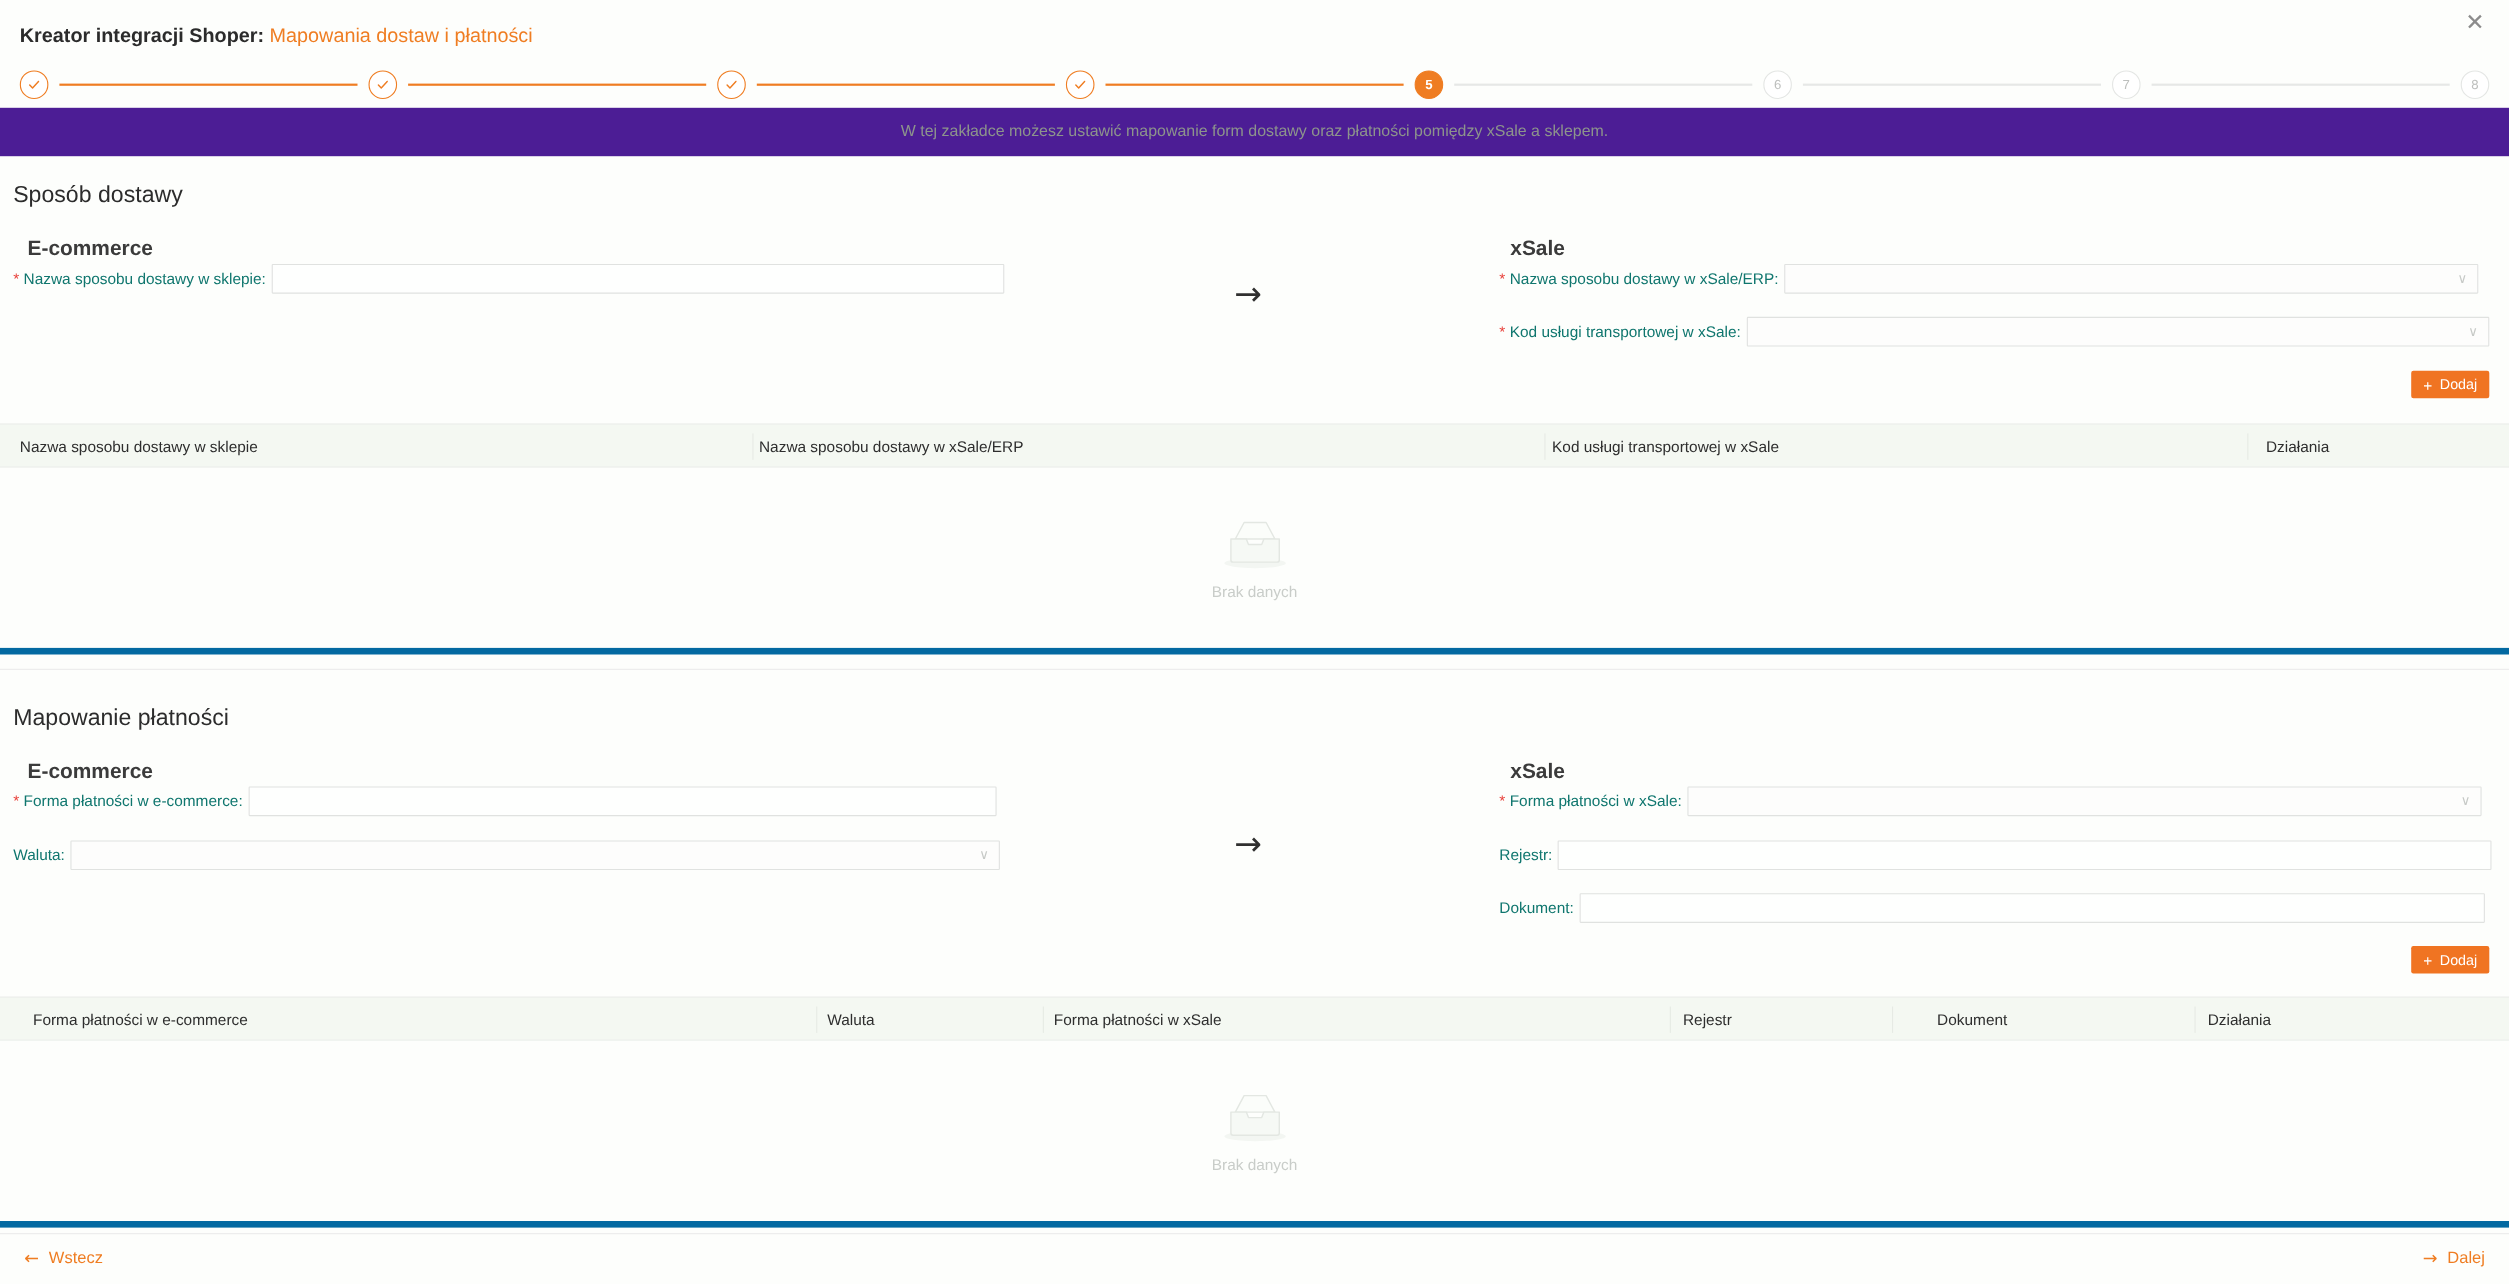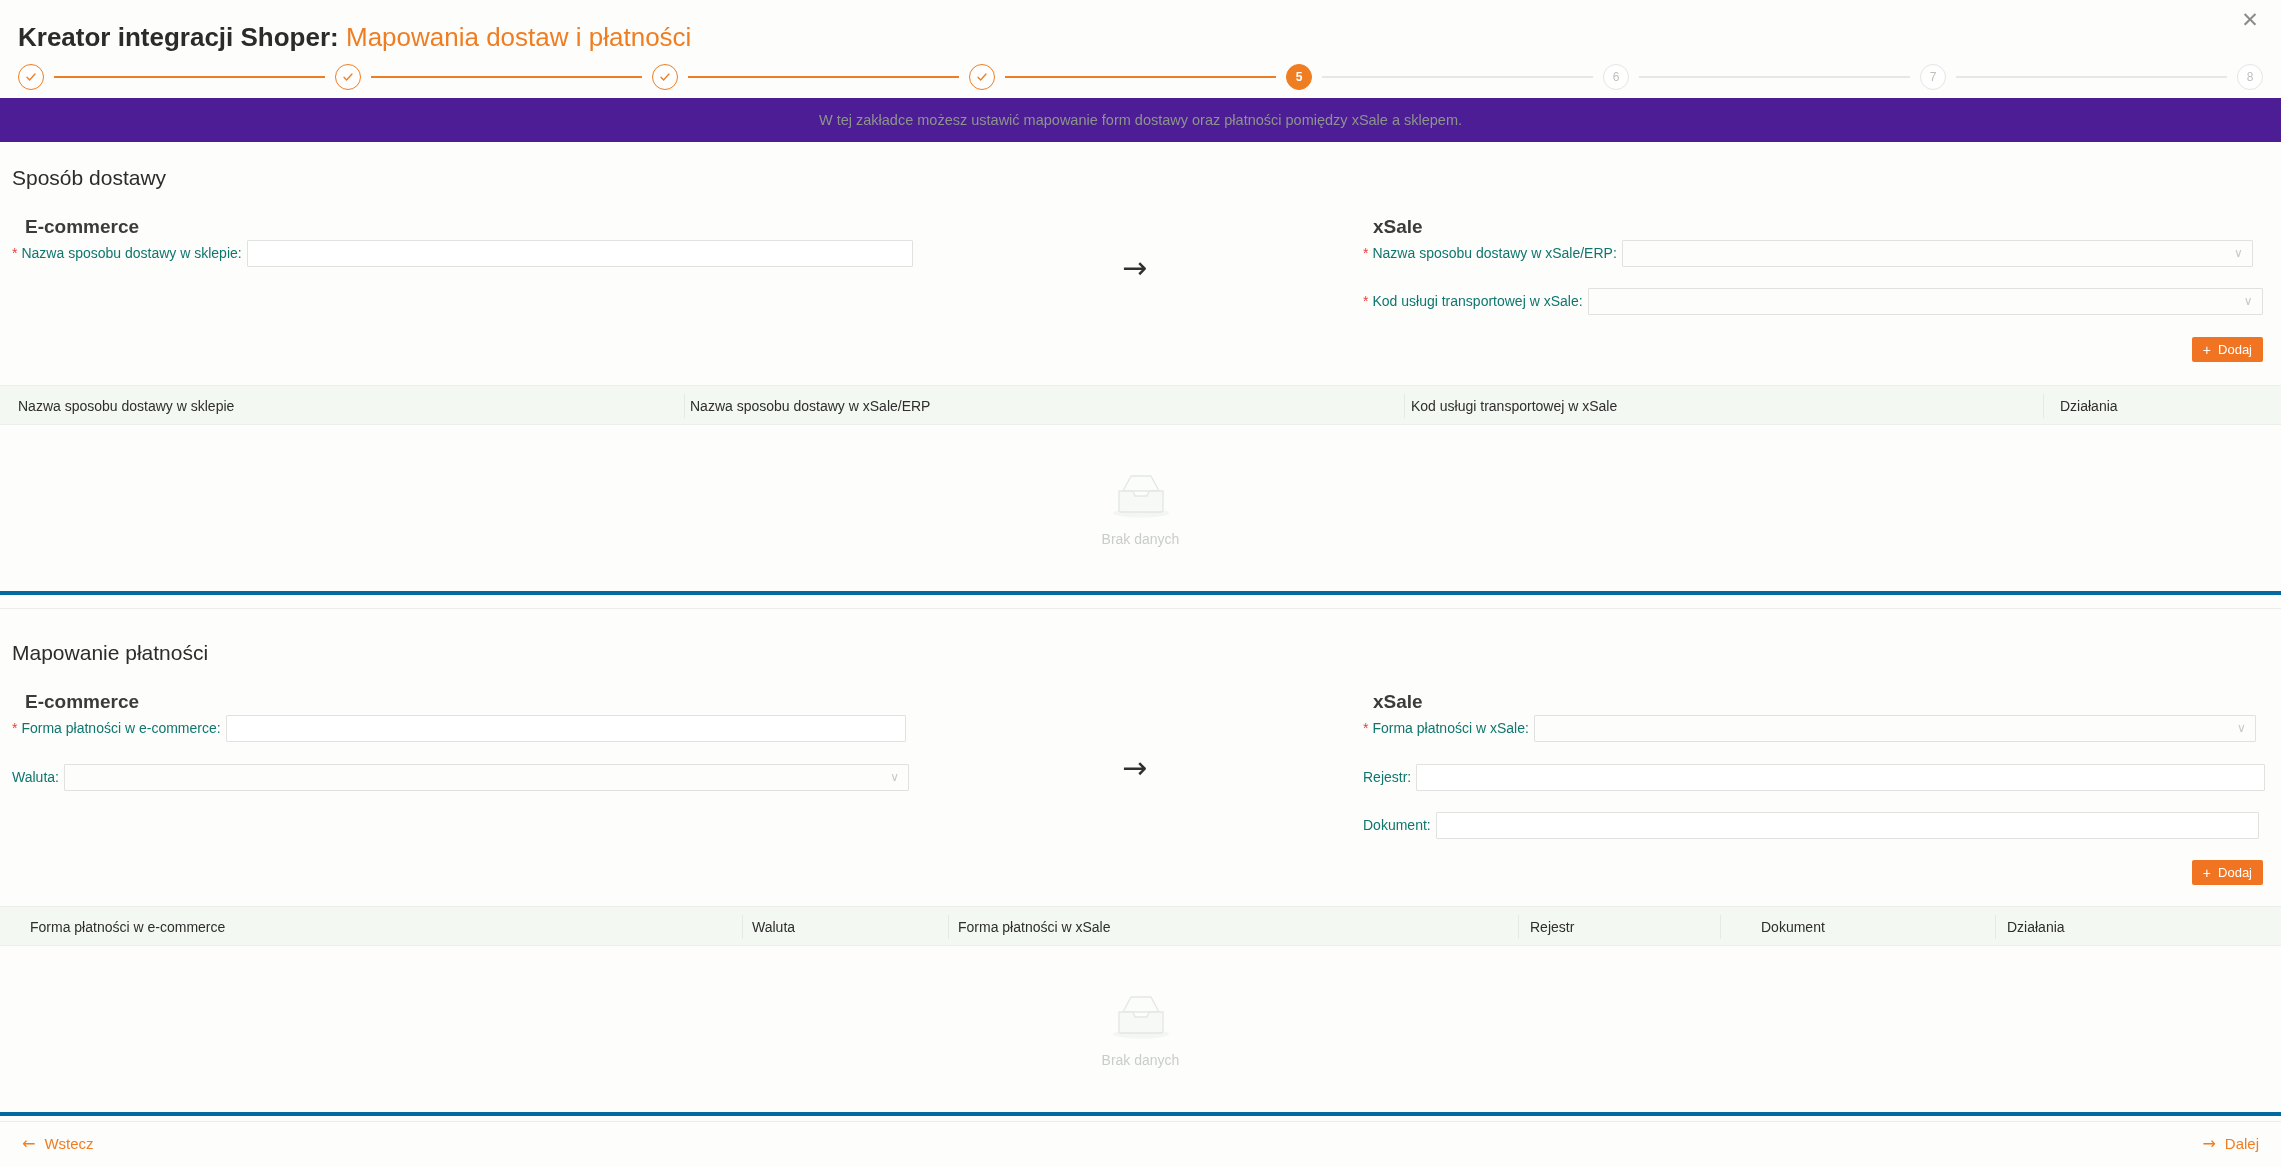--- a/index.html
+++ b/index.html
@@ -15,21 +15,21 @@
   }
 
   
   .titlebar {
     position: absolute;
     left: 0; top: 0; right: 0; height: 58px;
   }
   .title {
     position: absolute;
     left: 18px; top: 22px;
-    font-size: 26px;
+    font-size: 18px;
     font-weight: bold;
     color: #2b2b2b;
     white-space: nowrap;
   }
   .title .accent { color: #ef7d22; font-weight: normal; }
   .close-btn {
     position: absolute;
     right: 18px; top: 7px;
     width: 26px; height: 26px;
     color: #8c8c8c;
@@ -194,21 +194,21 @@
   }
   .th-sep {
     position: absolute;
     top: 8px;
     height: 24px;
     width: 1px;
     background: #e6eae4;
   }
   .tbody {
     position: relative;
-    border-bottom: 4px solid #0369a1;
+    border-bottom: 6px solid #0369a1;
   }
   .empty {
     position: absolute;
     left: 0; right: 0; top: 0; bottom: 0;
     display: flex;
     flex-direction: column;
     align-items: center;
     justify-content: center;
     gap: 10px;
   }

